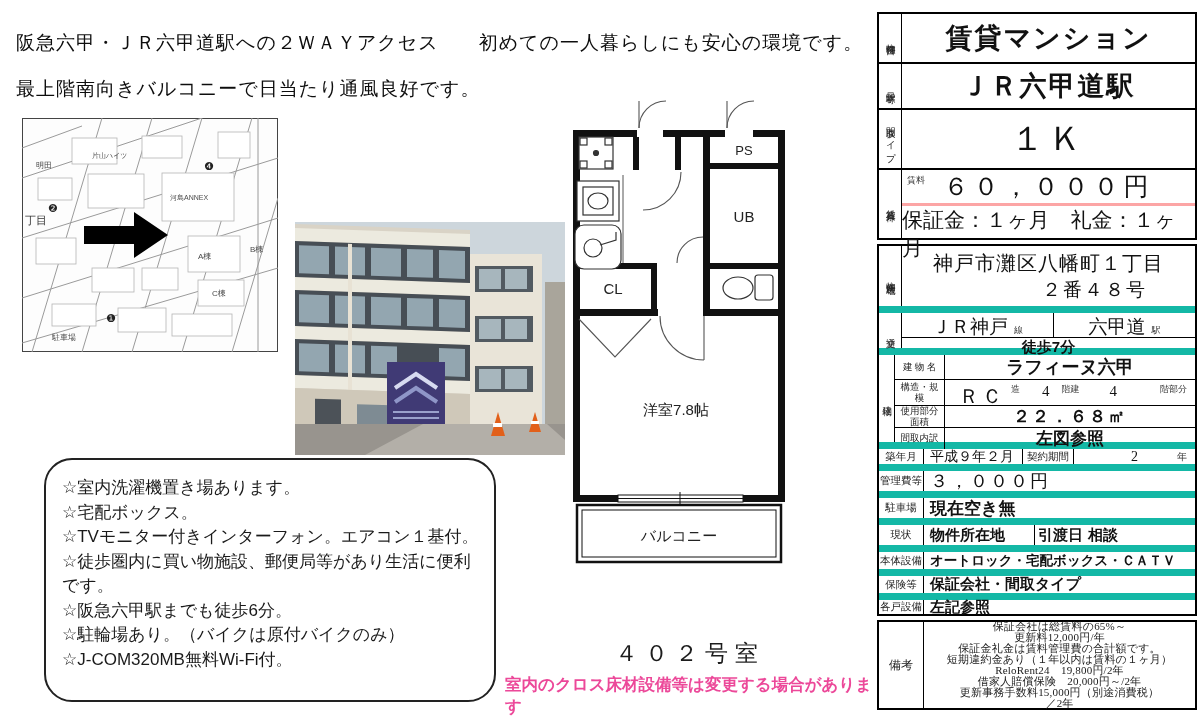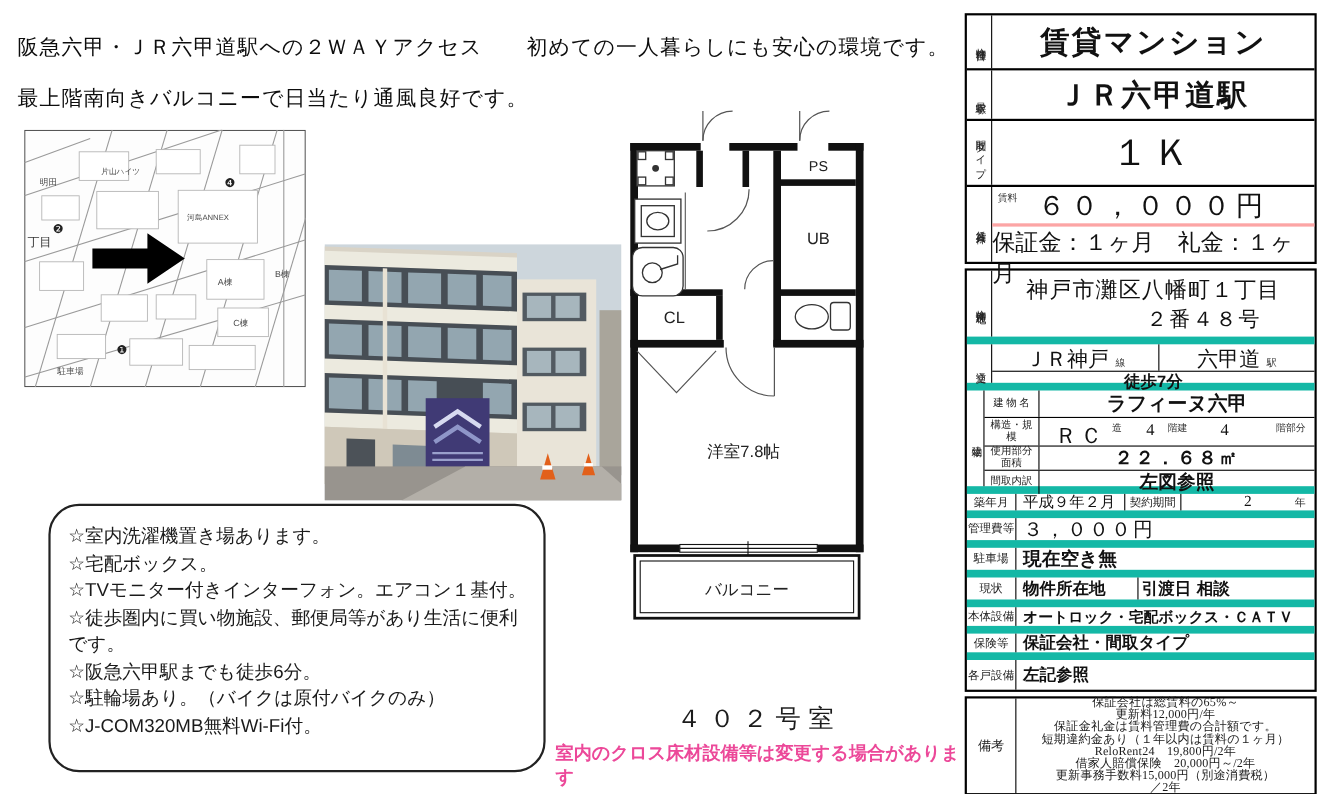--- a/index.html
+++ b/index.html
@@ -411,21 +411,21 @@
         <div class="valL gothic" style="font-size:15px;padding-left:2px">相談</div>
       </div>
       <div class="row" style="height:24px">
         <div class="hlab">本体設備</div>
         <div class="valL gothic" style="font-size:13.5px">オートロック・宅配ボックス・ＣＡＴＶ</div>
       </div>
       <div class="row" style="height:24px">
         <div class="hlab">保険等</div>
         <div class="valL gothic" style="font-size:15px">保証会社・間取タイプ</div>
       </div>
-      <div class="row" style="height:34px">
+      <div class="row" style="height:21px">
         <div class="hlab">各戸設備</div>
         <div class="valL gothic" style="font-size:15px">左記参照</div>
       </div>
     </div>
 
     <div class="sec secC">
       <div class="row" style="height:100%">
         <div class="hlab" style="font-size:12px">備考</div>
         <div class="remarks">
             <div>保証会社は総賃料の65%～</div>

